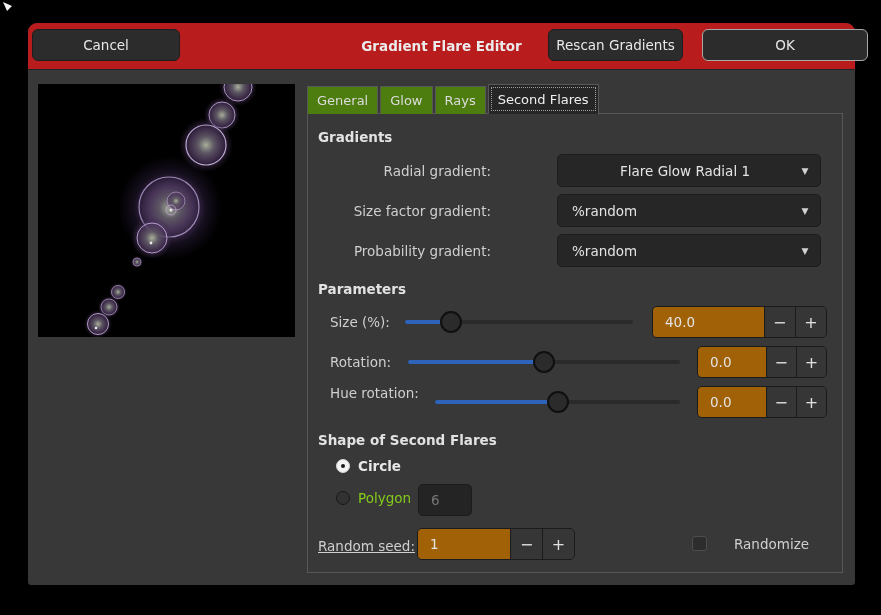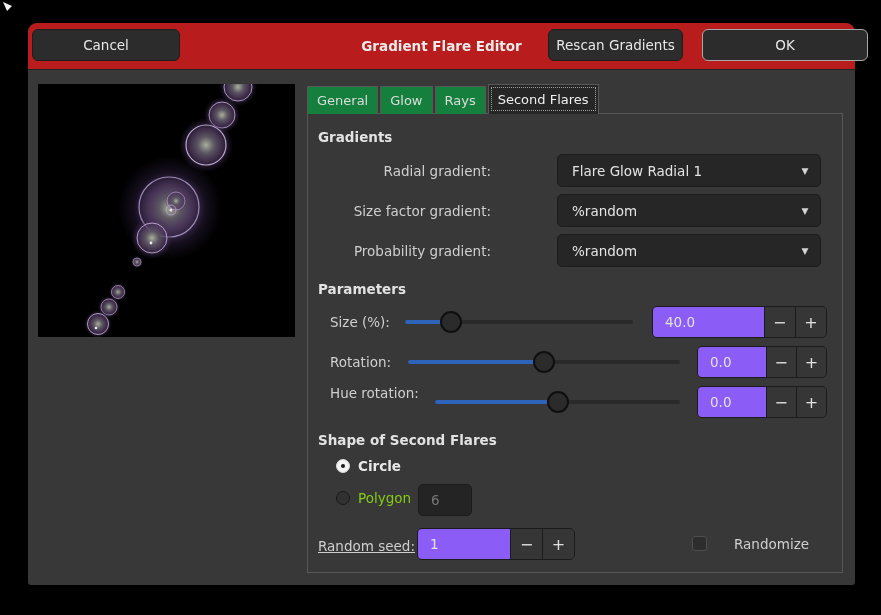--- a/index.html
+++ b/index.html
@@ -39,21 +39,21 @@
   }
   
   .panel{
     position:absolute;left:279px;top:90px;width:536px;height:460px;
     box-sizing:border-box;border:1px solid #585858;background:#383838;
   }
   .tabs{position:absolute;left:279px;top:61px;height:30px;display:flex;align-items:flex-end;z-index:3;}
   .tab{
     box-sizing:border-box;height:28px;padding:0 9px;margin-right:2px;
     border:1px solid #585858;border-bottom:none;
-    background:#15803d;color:#dcdcdc;font-size:13px;
+    background:#4d7c0f;color:#dcdcdc;font-size:13px;
     display:flex;align-items:center;cursor:default;white-space:nowrap;
   }
   .tab.active{
     height:30px;background:#262626;color:#efefef;
     outline:1px dotted #9f9f9f;outline-offset:-4px;
   }
   
   .sec-title{position:absolute;height:20px;line-height:20px;color:#e2e2e2;font-size:13.5px;font-weight:bold;}
   .flabel{position:absolute;height:20px;line-height:20px;color:#cfcfcf;font-size:13.5px;}
   .flabel.right{text-align:right;}
@@ -71,21 +71,21 @@
   .slider .thumb{
     position:absolute;top:1px;width:22px;height:22px;margin-left:-11px;border-radius:50%;
     background:#2b2b2b;border:2px solid #0f0f0f;box-sizing:border-box;
   }
   
   .spinbox{
     position:absolute;height:32px;box-sizing:border-box;display:flex;
     border:1px solid #1b1b1b;border-radius:5px;overflow:hidden;background:#242424;
   }
   .spin-value{
-    border:none;outline:none;background:#8b5cf6;color:#e3e3e3;
+    border:none;outline:none;background:#a16207;color:#e3e3e3;
     font-family:inherit;font-size:13.5px;padding:0 0 0 12px;min-width:0;
   }
   .spin-btn{
     width:33px;background:#363636;border-left:1px solid #1b1b1b;
     color:#e0e0e0;font-size:16px;display:flex;align-items:center;justify-content:center;cursor:default;
   }
   
   .radio{
     position:absolute;width:14px;height:14px;border-radius:50%;
     background:#313131;border:1px solid #191919;box-sizing:border-box;
@@ -176,21 +176,21 @@
     <div class="tab">General</div>
     <div class="tab">Glow</div>
     <div class="tab">Rays</div>
     <div class="tab active">Second Flares</div>
   </div>
   <div class="panel"></div>
 
   <div class="sec-title" style="left:290px;top:104px;">Gradients</div>
 
   <div class="flabel right" style="left:290px;top:138px;width:173px;">Radial gradient:</div>
-  <div class="dropdown" style="left:529px;top:131px;">
+  <div class="dropdown" style="left:529px;top:131px;padding-left:48px;">
     <span class="dd-text">Flare Glow Radial 1</span>
     <span class="dd-arrow">▼</span>
   </div>
 
   <div class="flabel right" style="left:290px;top:178px;width:173px;">Size factor gradient:</div>
   <div class="dropdown" style="left:529px;top:171px;">
     <span class="dd-text">%random</span>
     <span class="dd-arrow">▼</span>
   </div>
 

